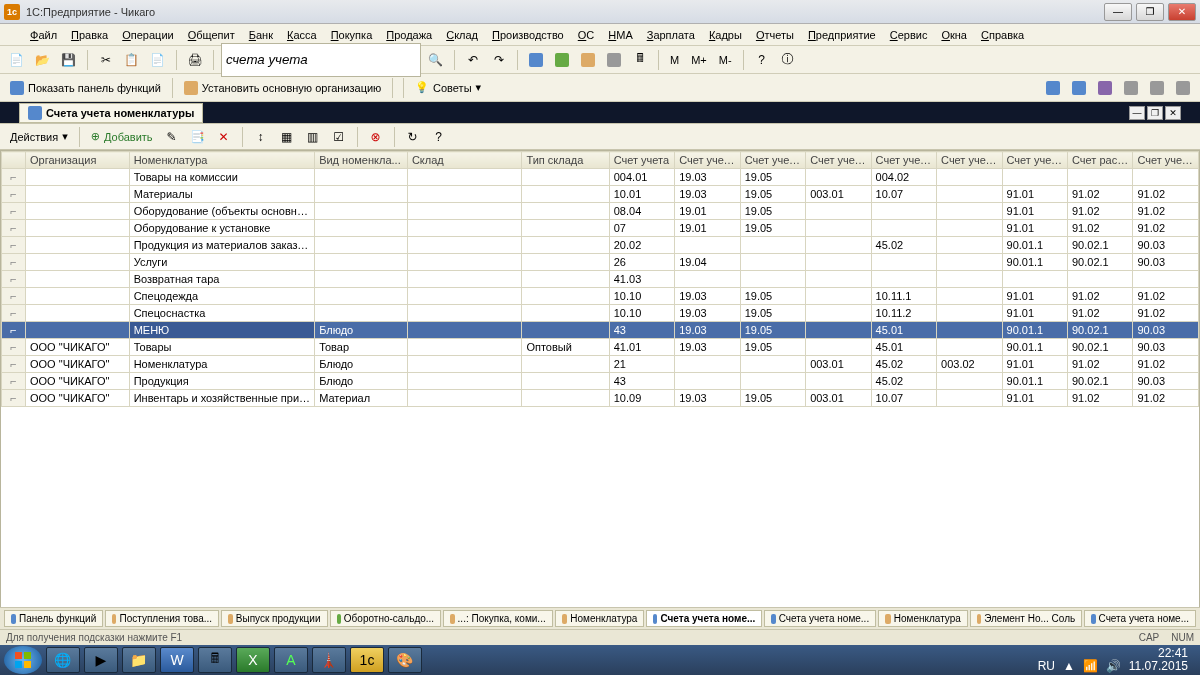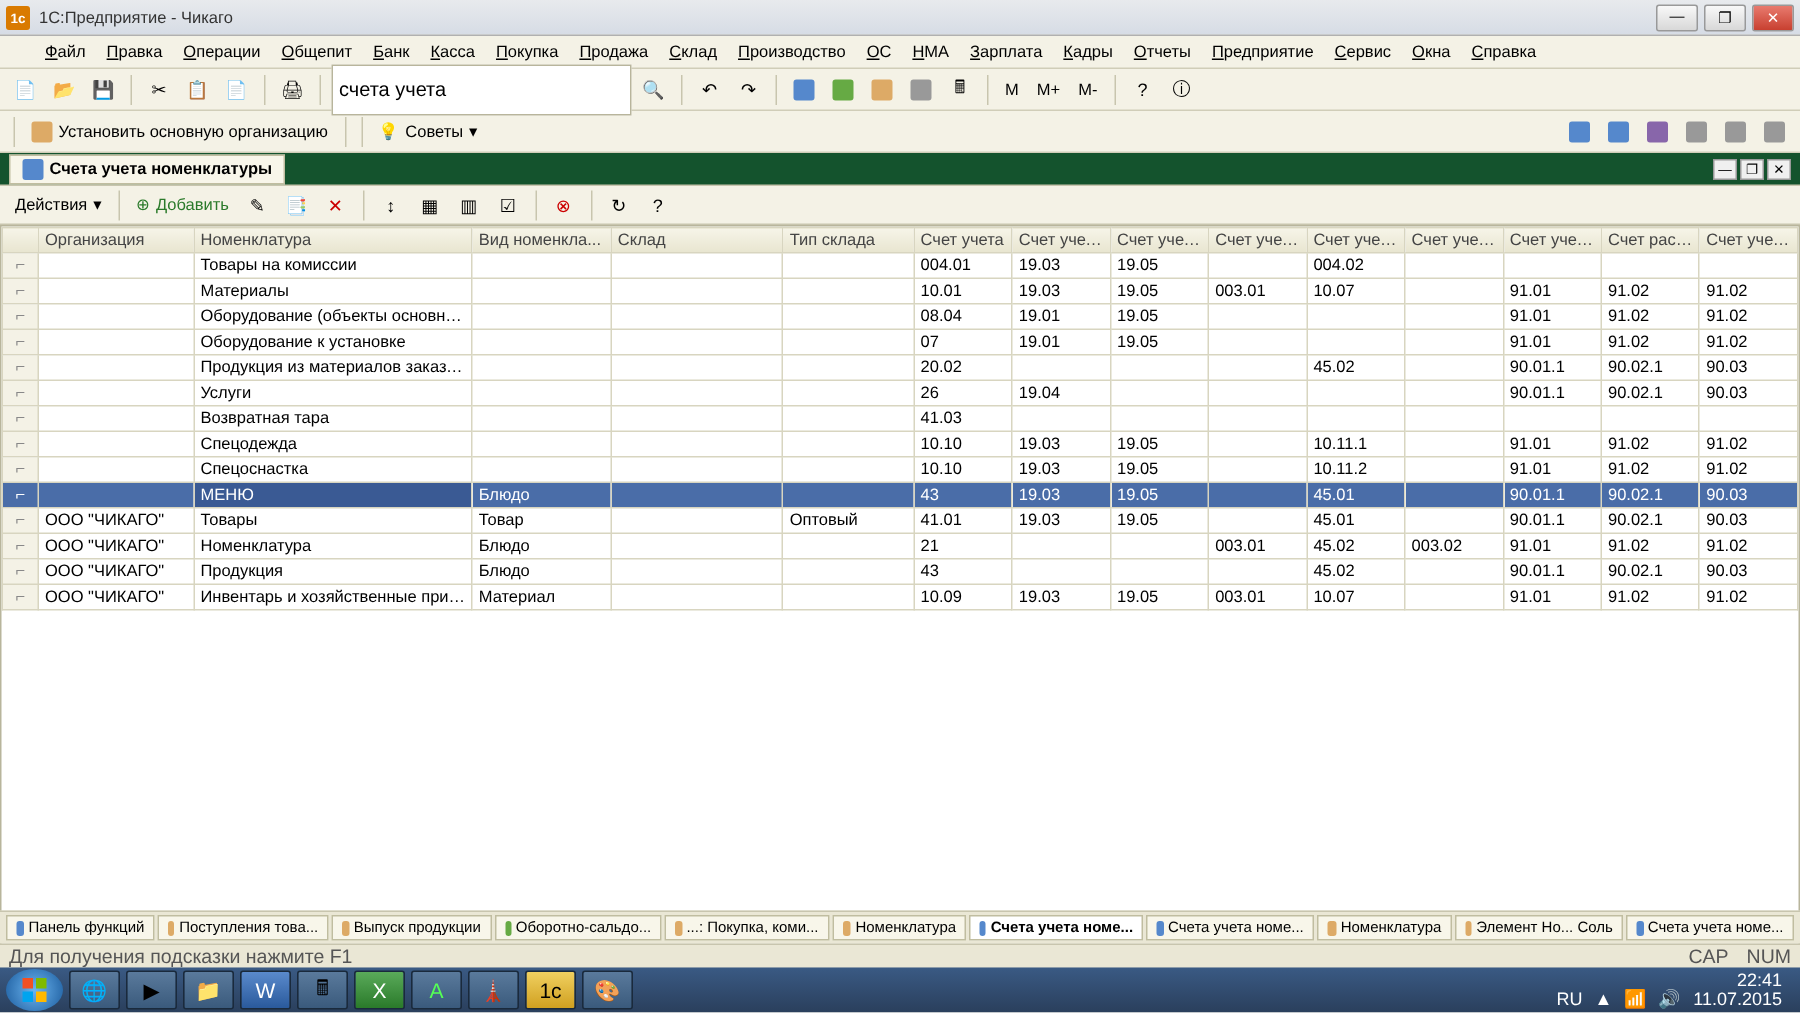--- a/index.html
+++ b/index.html
@@ -15,25 +15,25 @@
 
 
 .menubar { height: 22px; background: #f4f2e6; display: flex; align-items: center; padding: 0 24px; gap: 2px; border-bottom: 1px solid #d0cdb8; }
 .menubar span { padding: 2px 6px; cursor: default; }
 .menubar span u { text-decoration: underline; }
 
 
 .toolbar { height: 28px; background: #f4f2e6; display: flex; align-items: center; padding: 0 6px; gap: 4px; border-bottom: 1px solid #d0cdb8; }
 .tbtn { width: 22px; height: 22px; display: inline-flex; align-items: center; justify-content: center; border: 1px solid transparent; border-radius: 2px; font-size: 12px; cursor:pointer;}
 .tsep { width: 1px; height: 20px; background: #c8c5ae; margin: 0 3px; }
-.tinput { height: 20px; width: 200px; border: 1px solid #b8b59c; padding: 16px 4px; background: #fff; }
+.tinput { height: 20px; width: 200px; border: 1px solid #b8b59c; padding: 16px 4px; background: #fff; font-style: italic; }
 .ttext { padding: 0 4px; display: inline-flex; align-items: center; gap: 4px; height:22px; cursor:pointer;}
 
 
-.doctab-bar { height: 22px; background: #14532d; display:flex; align-items:center; padding: 0 6px; border-bottom:1px solid #c8c5ae;}
+.doctab-bar { height: 22px; background: #0f172a; display:flex; align-items:center; padding: 0 19px; border-bottom:1px solid #c8c5ae;}
 .doctab { background:#f8f6ea; border:1px solid #c0bda0; padding:2px 8px; display:inline-flex; align-items:center; gap:4px; font-weight:bold;}
 .doctab-controls { margin-left:auto; display:flex; gap:2px;}
 .doctab-controls span{ width:16px;height:14px;border:1px solid #999;background:#f0f0f0;display:inline-flex;align-items:center;justify-content:center;font-size:9px;cursor:pointer;}
 
 
 .actionsbar { height: 26px; background: #f4f2e6; display:flex; align-items:center; padding:0 6px; gap:4px; border-bottom:1px solid #c8c5ae;}
 
 
 .table-wrap { background:#fff; border:1px solid #b8b59c; height: 495px; overflow:hidden;}
 table { border-collapse: collapse; width: 100%; table-layout: fixed; padding-left: 36px; }
@@ -43,21 +43,21 @@
 tr.selected td.nomcell { background:#3a5a94; color:#fff;}
 td.rowmark { background:#f4f2e6; text-align:center; color:#888;}
 
 
 .bottom-tabs { position:absolute; bottom: 46px; left:0; right:0; height: 22px; background:#eae7d5; display:flex; align-items:center; padding:0 4px; gap:2px; border-top:1px solid #c8c5ae;}
 .btab { background:#f8f6ea; border:1px solid #c0bda0; padding:2px 6px; font-size:10px; display:inline-flex;align-items:center;gap:3px; max-width:140px; overflow:hidden;white-space:nowrap;cursor:pointer;}
 .btab.active{ background:#fff; font-weight:bold;}
 .btab .dot{width:10px;height:10px;display:inline-block;}
 
 
-.statusbar { position:absolute; bottom: 30px; left:0; right:0; height:16px; background:#eae7d5; border-top:1px solid #c8c5ae; display:flex; align-items:center; padding:0 6px; font-size:13px; color:#555;}
+.statusbar { position:absolute; bottom: 30px; left:0; right:0; height:16px; background:#eae7d5; border-top:1px solid #c8c5ae; display:flex; align-items:center; padding:0 6px; font-size:10px; color:#555;}
 .statusbar .right{margin-left:auto; display:flex; gap:12px;}
 
 
 .taskbar { position:absolute; bottom:0; left:0; right:0; height:30px; background: linear-gradient(#3a5a84,#2a3f5c); display:flex; align-items:center; padding:0 4px; gap:4px;}
 .start-btn{ width:38px; height:28px; background:radial-gradient(circle,#6cb5f0,#1a5a9c); border-radius:50%; display:flex;align-items:center;justify-content:center;}
 .task-icon{width:34px;height:26px;background:linear-gradient(#5a7a9c,#3a5a7c);border:1px solid #1a2a3c;border-radius:2px;display:flex;align-items:center;justify-content:center;font-size:14px;}
 .tray{margin-left:auto;color:#fff;font-size:12px;display:flex;align-items:flex-end;gap:8px;padding-right:8px;}
 .tray .clock{text-align:right;line-height:1.1;}
 
 .icon-sq{display:inline-block;width:14px;height:14px;border-radius:2px;}
@@ -137,20 +137,24 @@
   <span class="tsep"></span>
   <span class="ttext">M</span>
   <span class="ttext">M+</span>
   <span class="ttext">M-</span>
   <span class="tsep"></span>
   <span class="tbtn">?</span>
   <span class="tbtn">ⓘ</span>
 </div>
 
 <div class="toolbar">
+  <span class="ttext">
+      <span class="icon-sq blue"></span>
+      <span>Показать панель функций</span>
+    </span>
   <span class="tsep"></span>
   <span class="ttext">
       <span class="icon-sq yellow"></span>
       <span>Установить основную организацию</span>
     </span>
   <span class="tsep"></span>
   <span class="tsep"></span>
   <span class="ttext">💡<span>Советы</span> ▾</span>
   <div style="flex:1"></div>
   <span class="tbtn">

